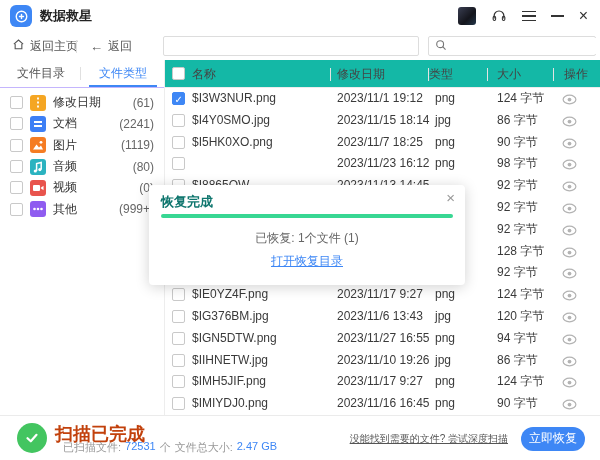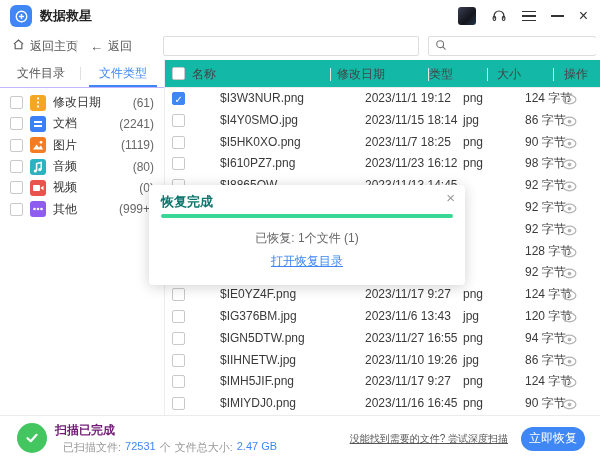--- a/index.html
+++ b/index.html
@@ -52,36 +52,36 @@
   
   .table { position:absolute; left:165px; top:0; width:435px; height:355px; }
   .thead { position:relative; height:28px; background:#14b8a6; border-bottom:1px solid #ececec; }
   .thead .cb { position:absolute; left:7px; top:7px; }
   .th { position:absolute; top:0; line-height:28px; color:#444; }
   .th-name { left:27px; } .th-date { left:172px; } .th-type { left:264px; } .th-size { left:332px; } .th-op { left:399px; }
   .th-sep { position:absolute; top:7.5px; width:1px; height:13px; background:#e3e3e3; }
   .tbody { position:relative; }
   .trow { position:relative; height:21.8px; cursor:default; }
   .trow .cb { position:absolute; left:7px; top:4px; }
-  .cell { position:absolute; top:0; line-height:21.8px; color:#3a3a3a; white-space:nowrap;margin-left:28px; }
+  .cell { position:absolute; top:0; line-height:21.8px; color:#3a3a3a; white-space:nowrap; }
   .c-name { left:27px; } .c-date { left:172px; } .c-type { left:270px; } .c-size { left:332px; }
   .eye { position:absolute; left:397px; top:6px; width:16px; height:11px; cursor:pointer; }
 
   
   .modal { position:absolute; left:149px; top:185px; width:316px; height:100px; background:#fff; border-radius:4px; box-shadow:0 2px 14px rgba(0,0,0,0.18); z-index:10; }
   .modal-title { position:absolute; left:12px; top:8px; font-size:13px; font-weight:bold; color:#0f766e; }
   .modal-close { position:absolute; right:10px; top:4px; font-size:15px; color:#999; cursor:pointer; }
   .modal-progress { position:absolute; left:12px; top:29px; width:292px; height:4px; border-radius:2px; background:#38d793; }
   .modal-msg { position:absolute; left:0; top:45px; width:100%; text-align:center; color:#666; }
   .modal-link { position:absolute; left:0; top:68px; width:100%; text-align:center; color:#3e87f5; text-decoration:underline; cursor:pointer; }
 
   
   .statusbar { position:absolute; top:415px; left:0; width:600px; height:45px; background:#fff; border-top:1px solid #ebebeb; }
   .check-circle { position:absolute; left:17px; top:7px; width:30px; height:30px; border-radius:50%; background:#43c560; display:flex; align-items:center; justify-content:center; }
-  .st-title { position:absolute; left:55px; top:6px; font-size:12px; font-weight:bold; color:#701a75; }
+  .st-title { position:absolute; left:55px; top:6px; font-size:18px; font-weight:bold; color:#c2410c; }
   .st-sub { position:absolute; left:63px; top:24px; font-size:11px; color:#999; display:flex; gap:4px; }
   .blue { color:#3e87f5; }
   .sb-right { position:absolute; right:15px; top:0; height:45px; display:flex; align-items:center; gap:13px; }
   .deep-link { font-size:10px; color:#555; text-decoration:underline; cursor:pointer; }
   .recover-btn { width:64px; height:24px; border-radius:12px; background:#3e87f5; color:#fff; border:none; font-size:12px; cursor:pointer; display:flex; align-items:center; justify-content:center; font-family:inherit; }
 </style>
 </head>
 <body>
 
 <div class="app">
@@ -263,21 +263,20 @@
     <span class="cell c-size">90 字节</span>
     <span class="eye">
       <svg width="15" height="11" viewBox="0 0 16 11">
                 <ellipse cx="8" cy="5.5" rx="6.8" ry="4.6" fill="none" stroke="#b3b3b3" stroke-width="1.3"></ellipse>
                 <circle cx="8" cy="5.5" r="2" fill="#b3b3b3"></circle>
               </svg>
     </span>
   </div>
           <div class="trow">
     <span class="cb"></span>
-    <span class="cell c-name">$I610PZ7.png</span>
     <span class="cell c-date">2023/11/23 16:12</span>
     <span class="cell c-type">png</span>
     <span class="cell c-size">98 字节</span>
     <span class="eye">
       <svg width="15" height="11" viewBox="0 0 16 11">
                 <ellipse cx="8" cy="5.5" rx="6.8" ry="4.6" fill="none" stroke="#b3b3b3" stroke-width="1.3"></ellipse>
                 <circle cx="8" cy="5.5" r="2" fill="#b3b3b3"></circle>
               </svg>
     </span>
   </div>

